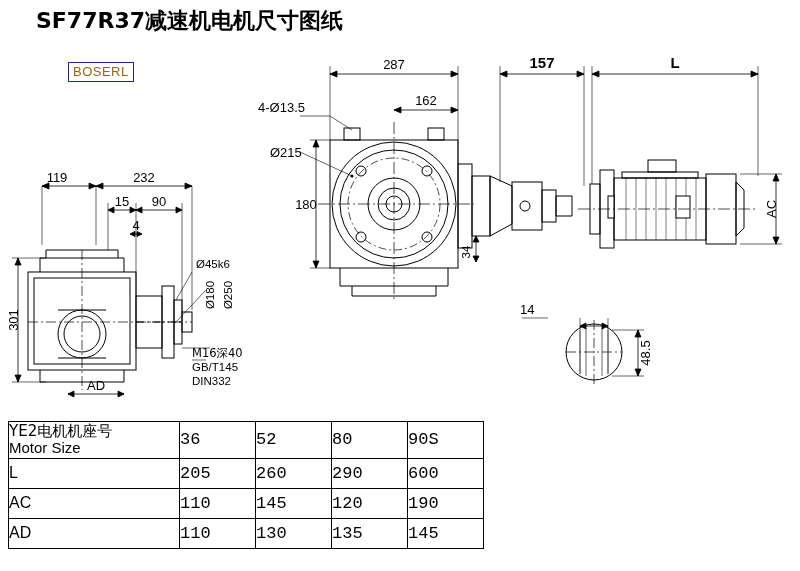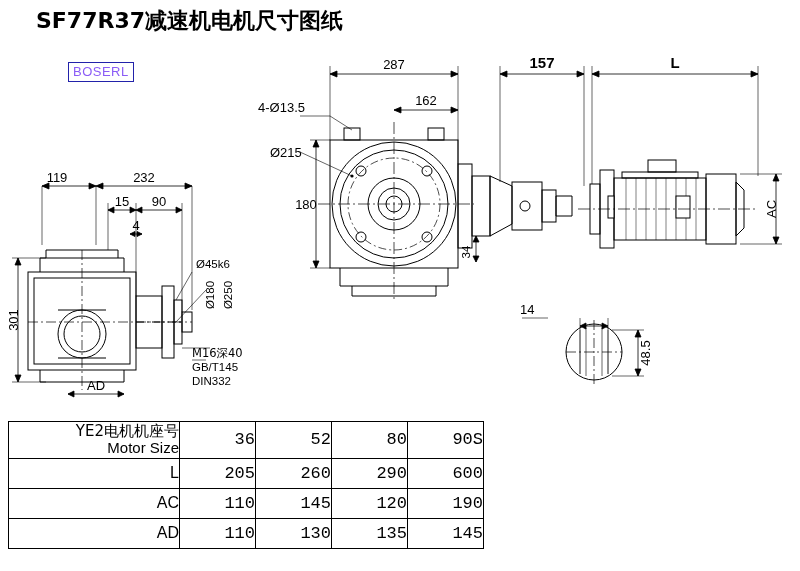--- a/index.html
+++ b/index.html
@@ -4,31 +4,31 @@
 <style>
   html,body{margin:0;padding:0;background:#ffffff;}
   body{width:800px;height:571px;position:relative;overflow:hidden;
        font-family:"Liberation Sans", sans-serif;color:#000;}
   #stage{position:absolute;left:0;top:0;width:800px;height:571px;}
 
   .title{position:absolute;left:8px;top:6px;font-size:22px;font-weight:bold;
          letter-spacing:0px;font-family:"Liberation Sans", sans-serif;margin-left:28px;}
 
   .logo{position:absolute;left:68px;top:62px;border:1px solid #2222aa;
-        padding:1px 4px 2px 4px;font-size:13px;color:#8b5cf6;
+        padding:1px 4px 2px 4px;font-size:13px;color:#a16207;
         font-family:"Liberation Sans", sans-serif;letter-spacing:0.5px;}
 
   svg{position:absolute;left:0;top:0;}
   .lbl{font-family:"Liberation Sans", sans-serif;font-size:13px;fill:#000;}
   .lbl-sm{font-family:"Liberation Sans", sans-serif;font-size:11.5px;fill:#000;}
   .lbl-b{font-family:"Liberation Sans", sans-serif;font-size:15px;font-weight:bold;fill:#000;}
 
   
   .tbl{position:absolute;left:8px;top:421px;width:476px;border-collapse:collapse;}
-  .tbl td{border:1px solid #000;text-align:right;font-size:17px;
+  .tbl td{border:1px solid #000;text-align:left;font-size:17px;
           font-family:"Liberation Mono","DejaVu Sans Mono",monospace;height:29px;padding:0;margin-top:41px;}
   .tbl td.head{width:170px;font-family:"Liberation Sans", sans-serif;font-size:16px;}
   .tbl td.two{line-height:1.05;font-size:15px;padding:2px 0;}
   .cjk{font-family:"DejaVu Sans","Liberation Sans",sans-serif;}
 </style>
 </head>
 <body>
 
 <div id="stage">
 

